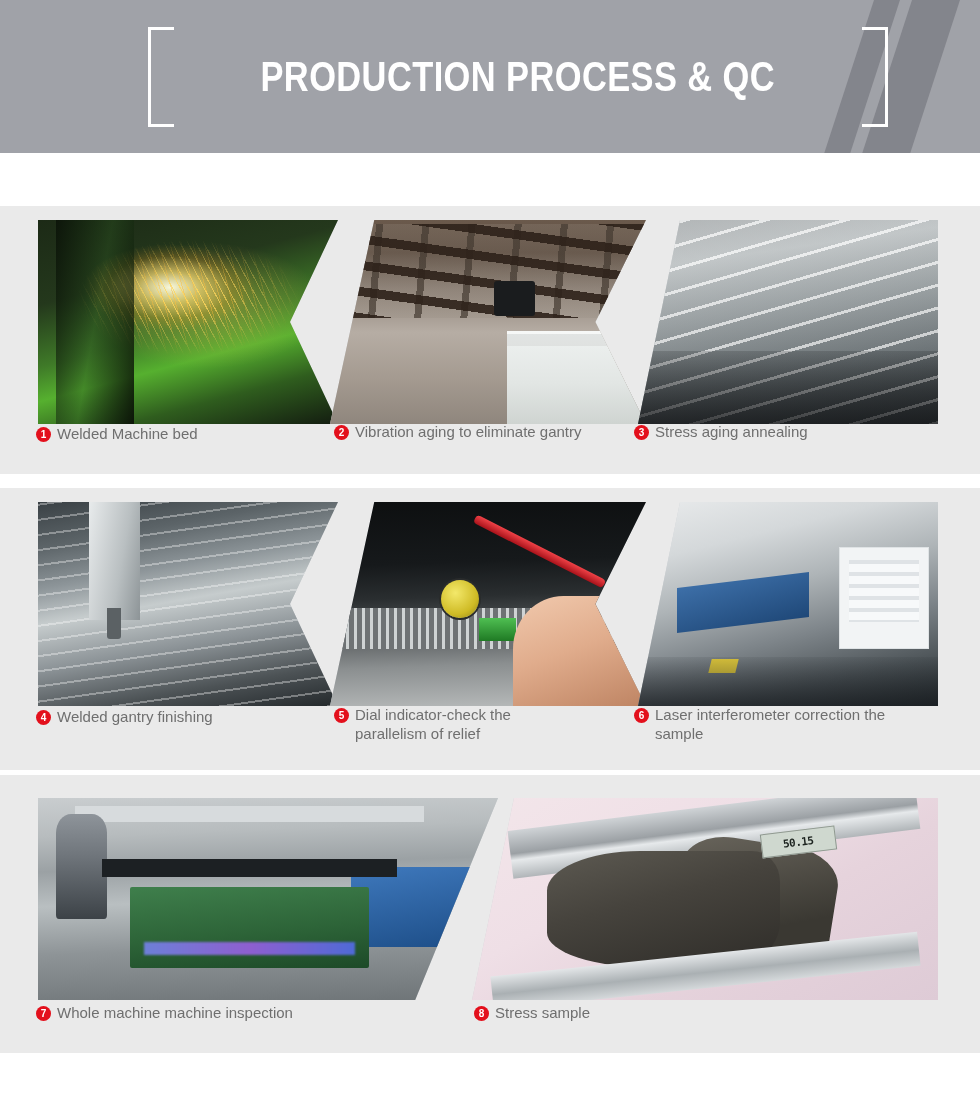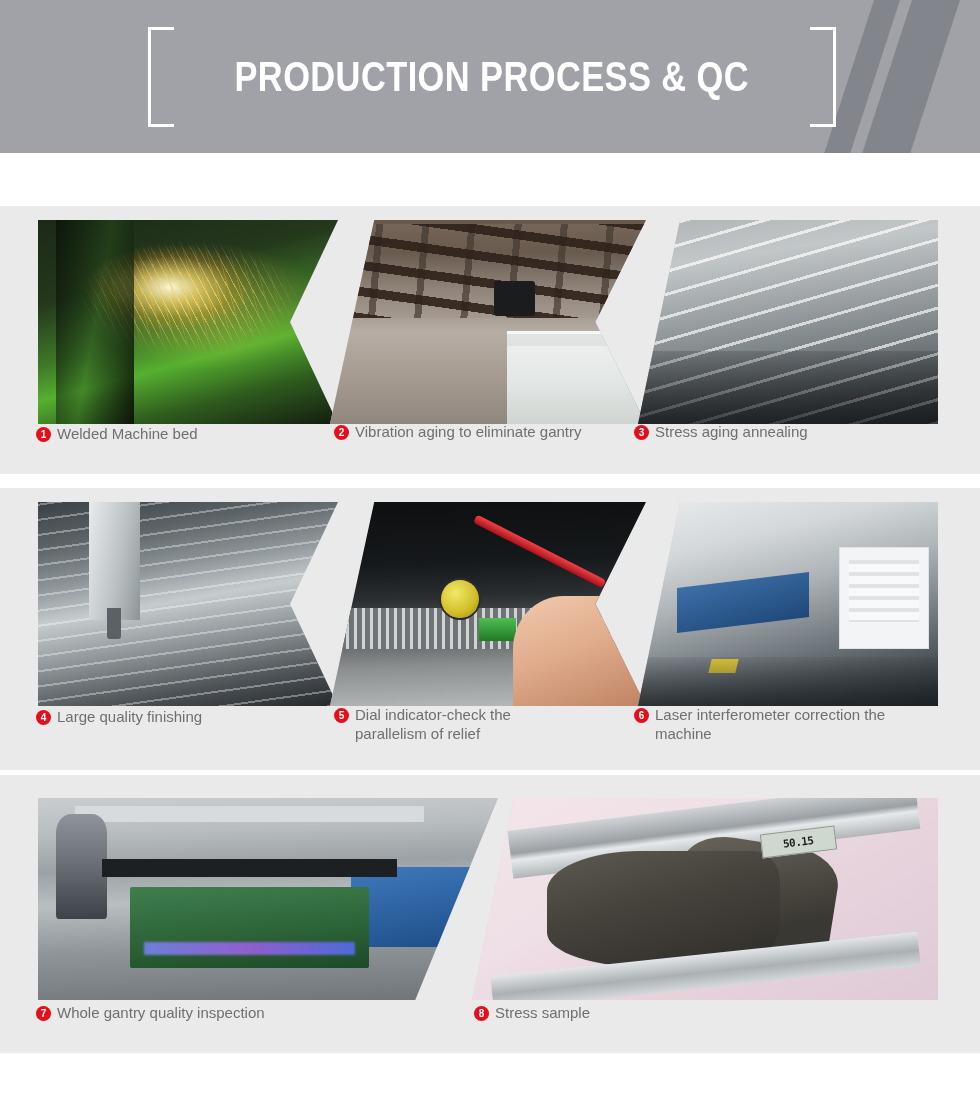--- a/index.html
+++ b/index.html
@@ -35,21 +35,21 @@
     transform: skewX(-18deg);
   }
   .stripe.s1 { left: 28px;  width: 26px; }
   .stripe.s2 { left: 66px;  width: 48px; }
 
   .banner-title-wrap {
     position: absolute;
     left: 148px;
     top: 27px;
     height: 100px;
-    width: 688px;
+    width: 740px;
     display: flex;
     align-items: center;
     justify-content: center;
   }
   .bracket {
     position: absolute;
     top: 0;
     width: 26px;
     height: 100px;
   }
@@ -451,29 +451,29 @@
         <span class="blue"></span>
         <span class="panelw"></span>
         <span class="yellow"></span>
       </div>
     </div>
 
   </div>
 
   <div class="cap c4">
     <span class="num">4</span>
-    <span class="txt">Large quality finishing</span>
+    <span class="txt">Welded gantry finishing</span>
   </div>
   <div class="cap c5">
     <span class="num">5</span>
     <span class="txt">Dial indicator-check the parallelism of relief</span>
   </div>
   <div class="cap c6">
     <span class="num">6</span>
-    <span class="txt">Laser interferometer correction the machine</span>
+    <span class="txt">Laser interferometer correction the sample</span>
   </div>
 </div>
 
 <div class="band row3">
   <div class="strip r3">
 
     <div class="panel q-a">
       <div class="ph ph-shop">
         <span class="gantry"></span>
         <span class="worker"></span>
@@ -490,19 +490,19 @@
         <span class="sample"></span>
         <span class="steelbar2"></span>
         <span class="lcd">50.15</span>
       </div>
     </div>
 
   </div>
 
   <div class="cap c7">
     <span class="num">7</span>
-    <span class="txt">Whole gantry quality inspection</span>
+    <span class="txt">Whole machine machine inspection</span>
   </div>
   <div class="cap c8">
     <span class="num">8</span>
     <span class="txt">Stress sample</span>
   </div>
 </div>
 
 </body></html>

